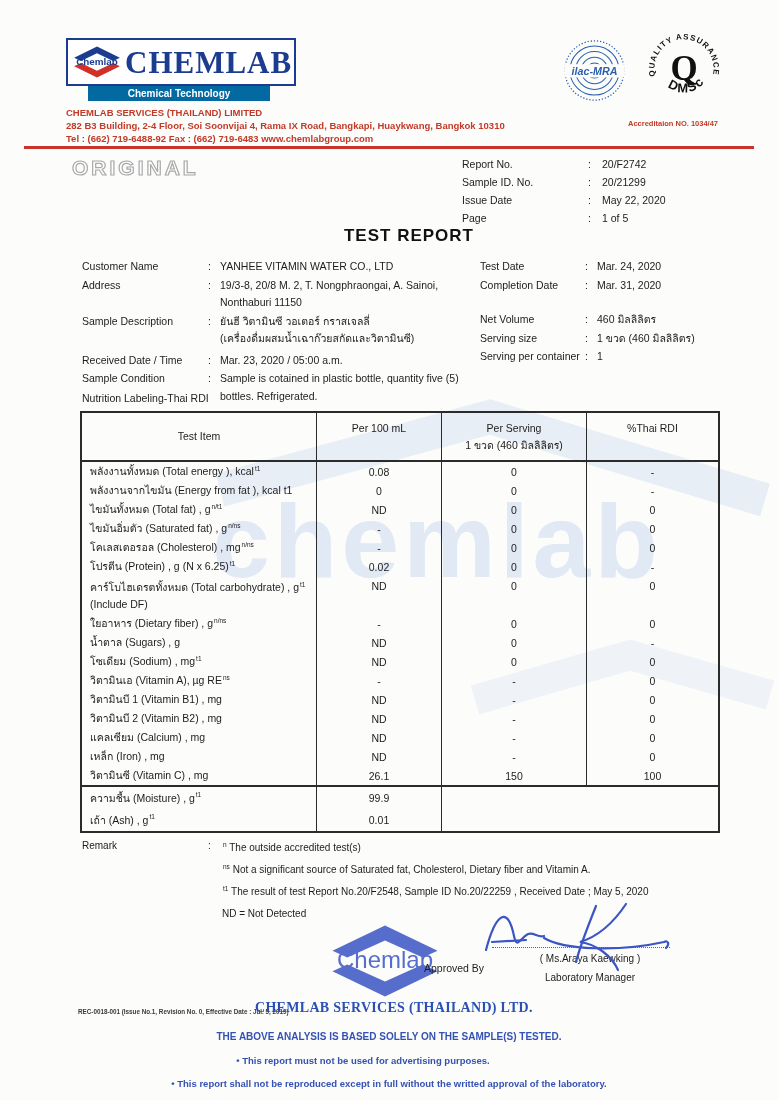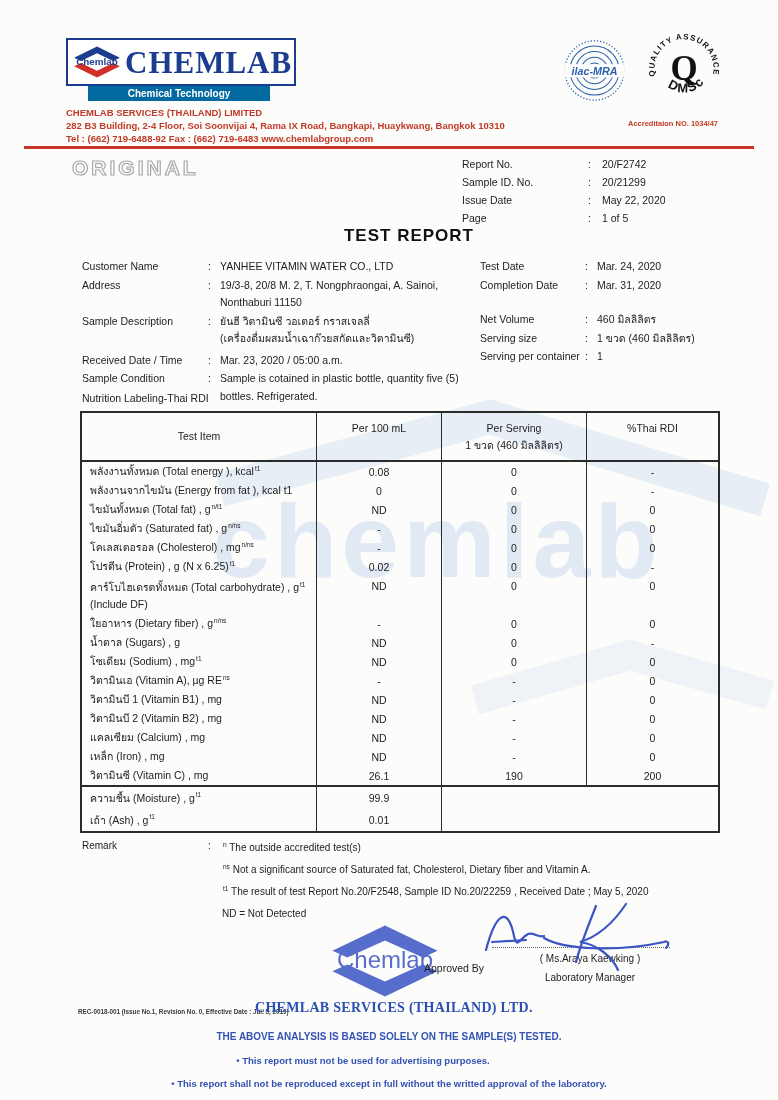--- a/index.html
+++ b/index.html
@@ -361,22 +361,22 @@
           </div>
      <div class="tc c2 val">ND</div>
      <div class="tc c3 val">-</div>
      <div class="tc c4 val">0</div>
         </div>
         <div class="trow">
      <div class="tc c1">
             <span>วิตามินซี (Vitamin C) , mg</span>
           </div>
      <div class="tc c2 val">26.1</div>
-     <div class="tc c3 val">190</div>
-     <div class="tc c4 val">200</div>
+     <div class="tc c3 val">150</div>
+     <div class="tc c4 val">100</div>
         </div>
       </div>
     <div class="textra" id="nutrition-extra">
         <div class="xrow">
      <div class="tc c1">
             <span>ความชื้น (Moisture) , g<sup>t1</sup></span>
           </div>
      <div class="tc c2 val">99.9</div>
      <div class="tc xmerged"></div>
         </div>

